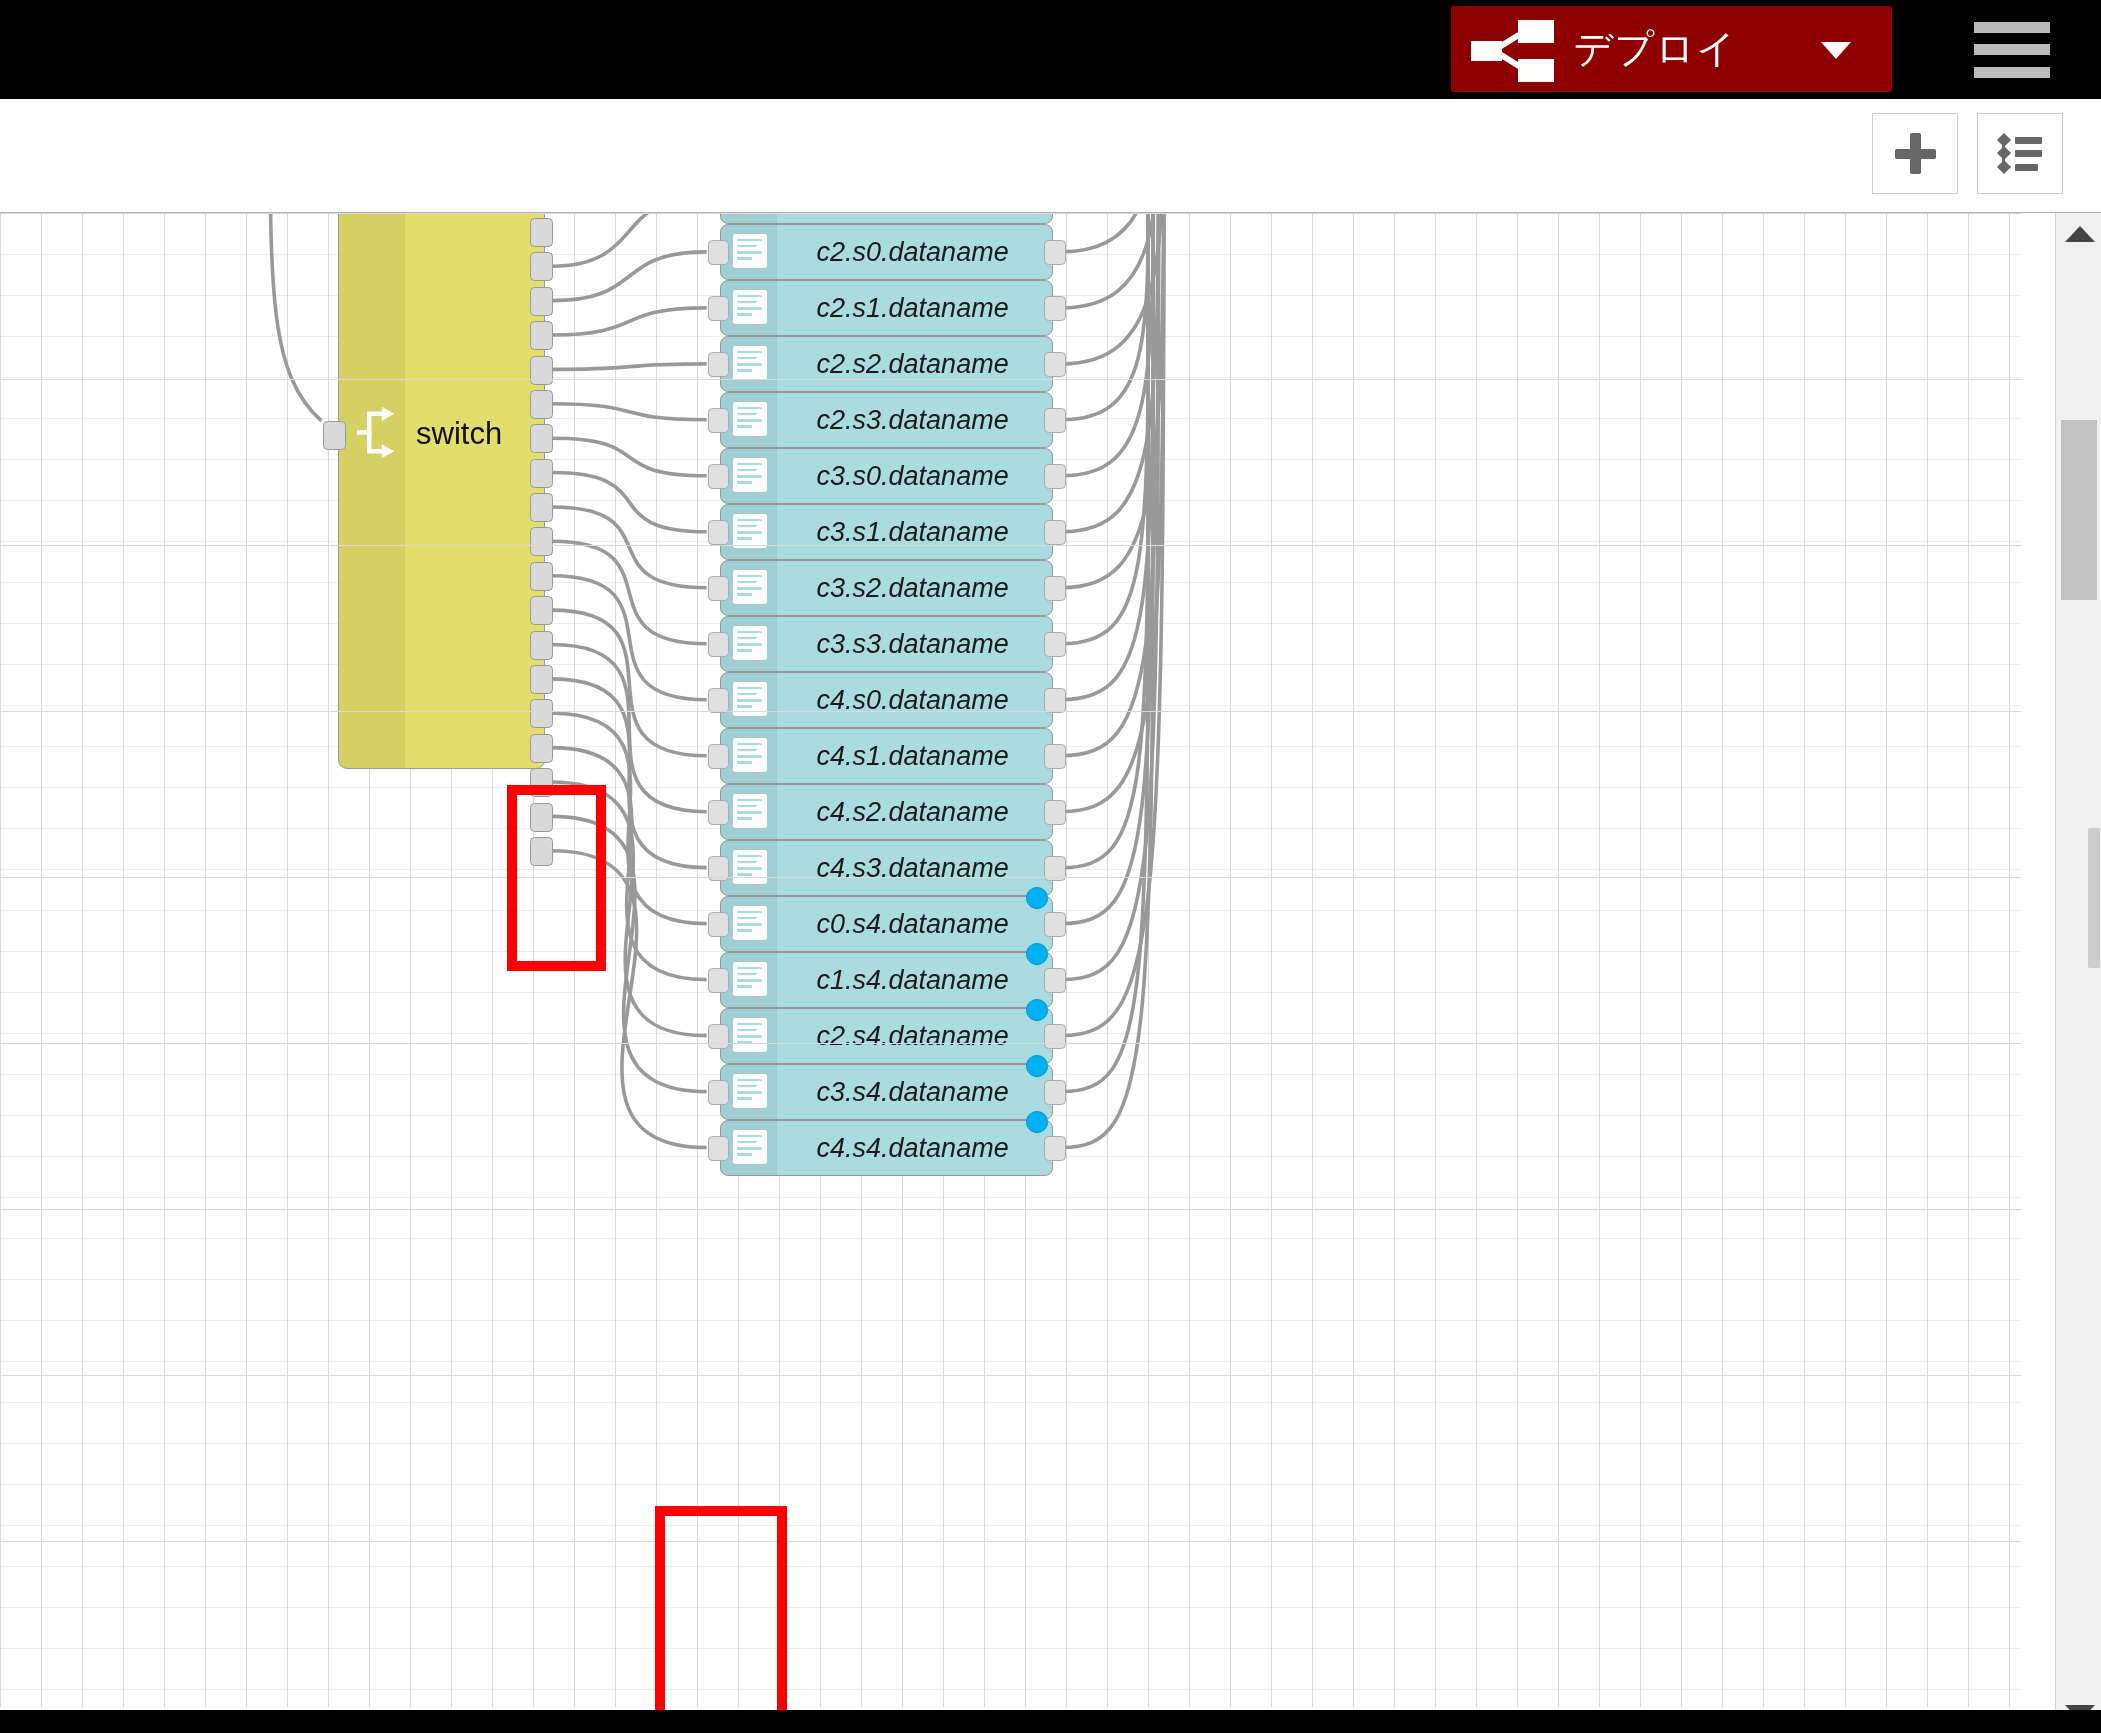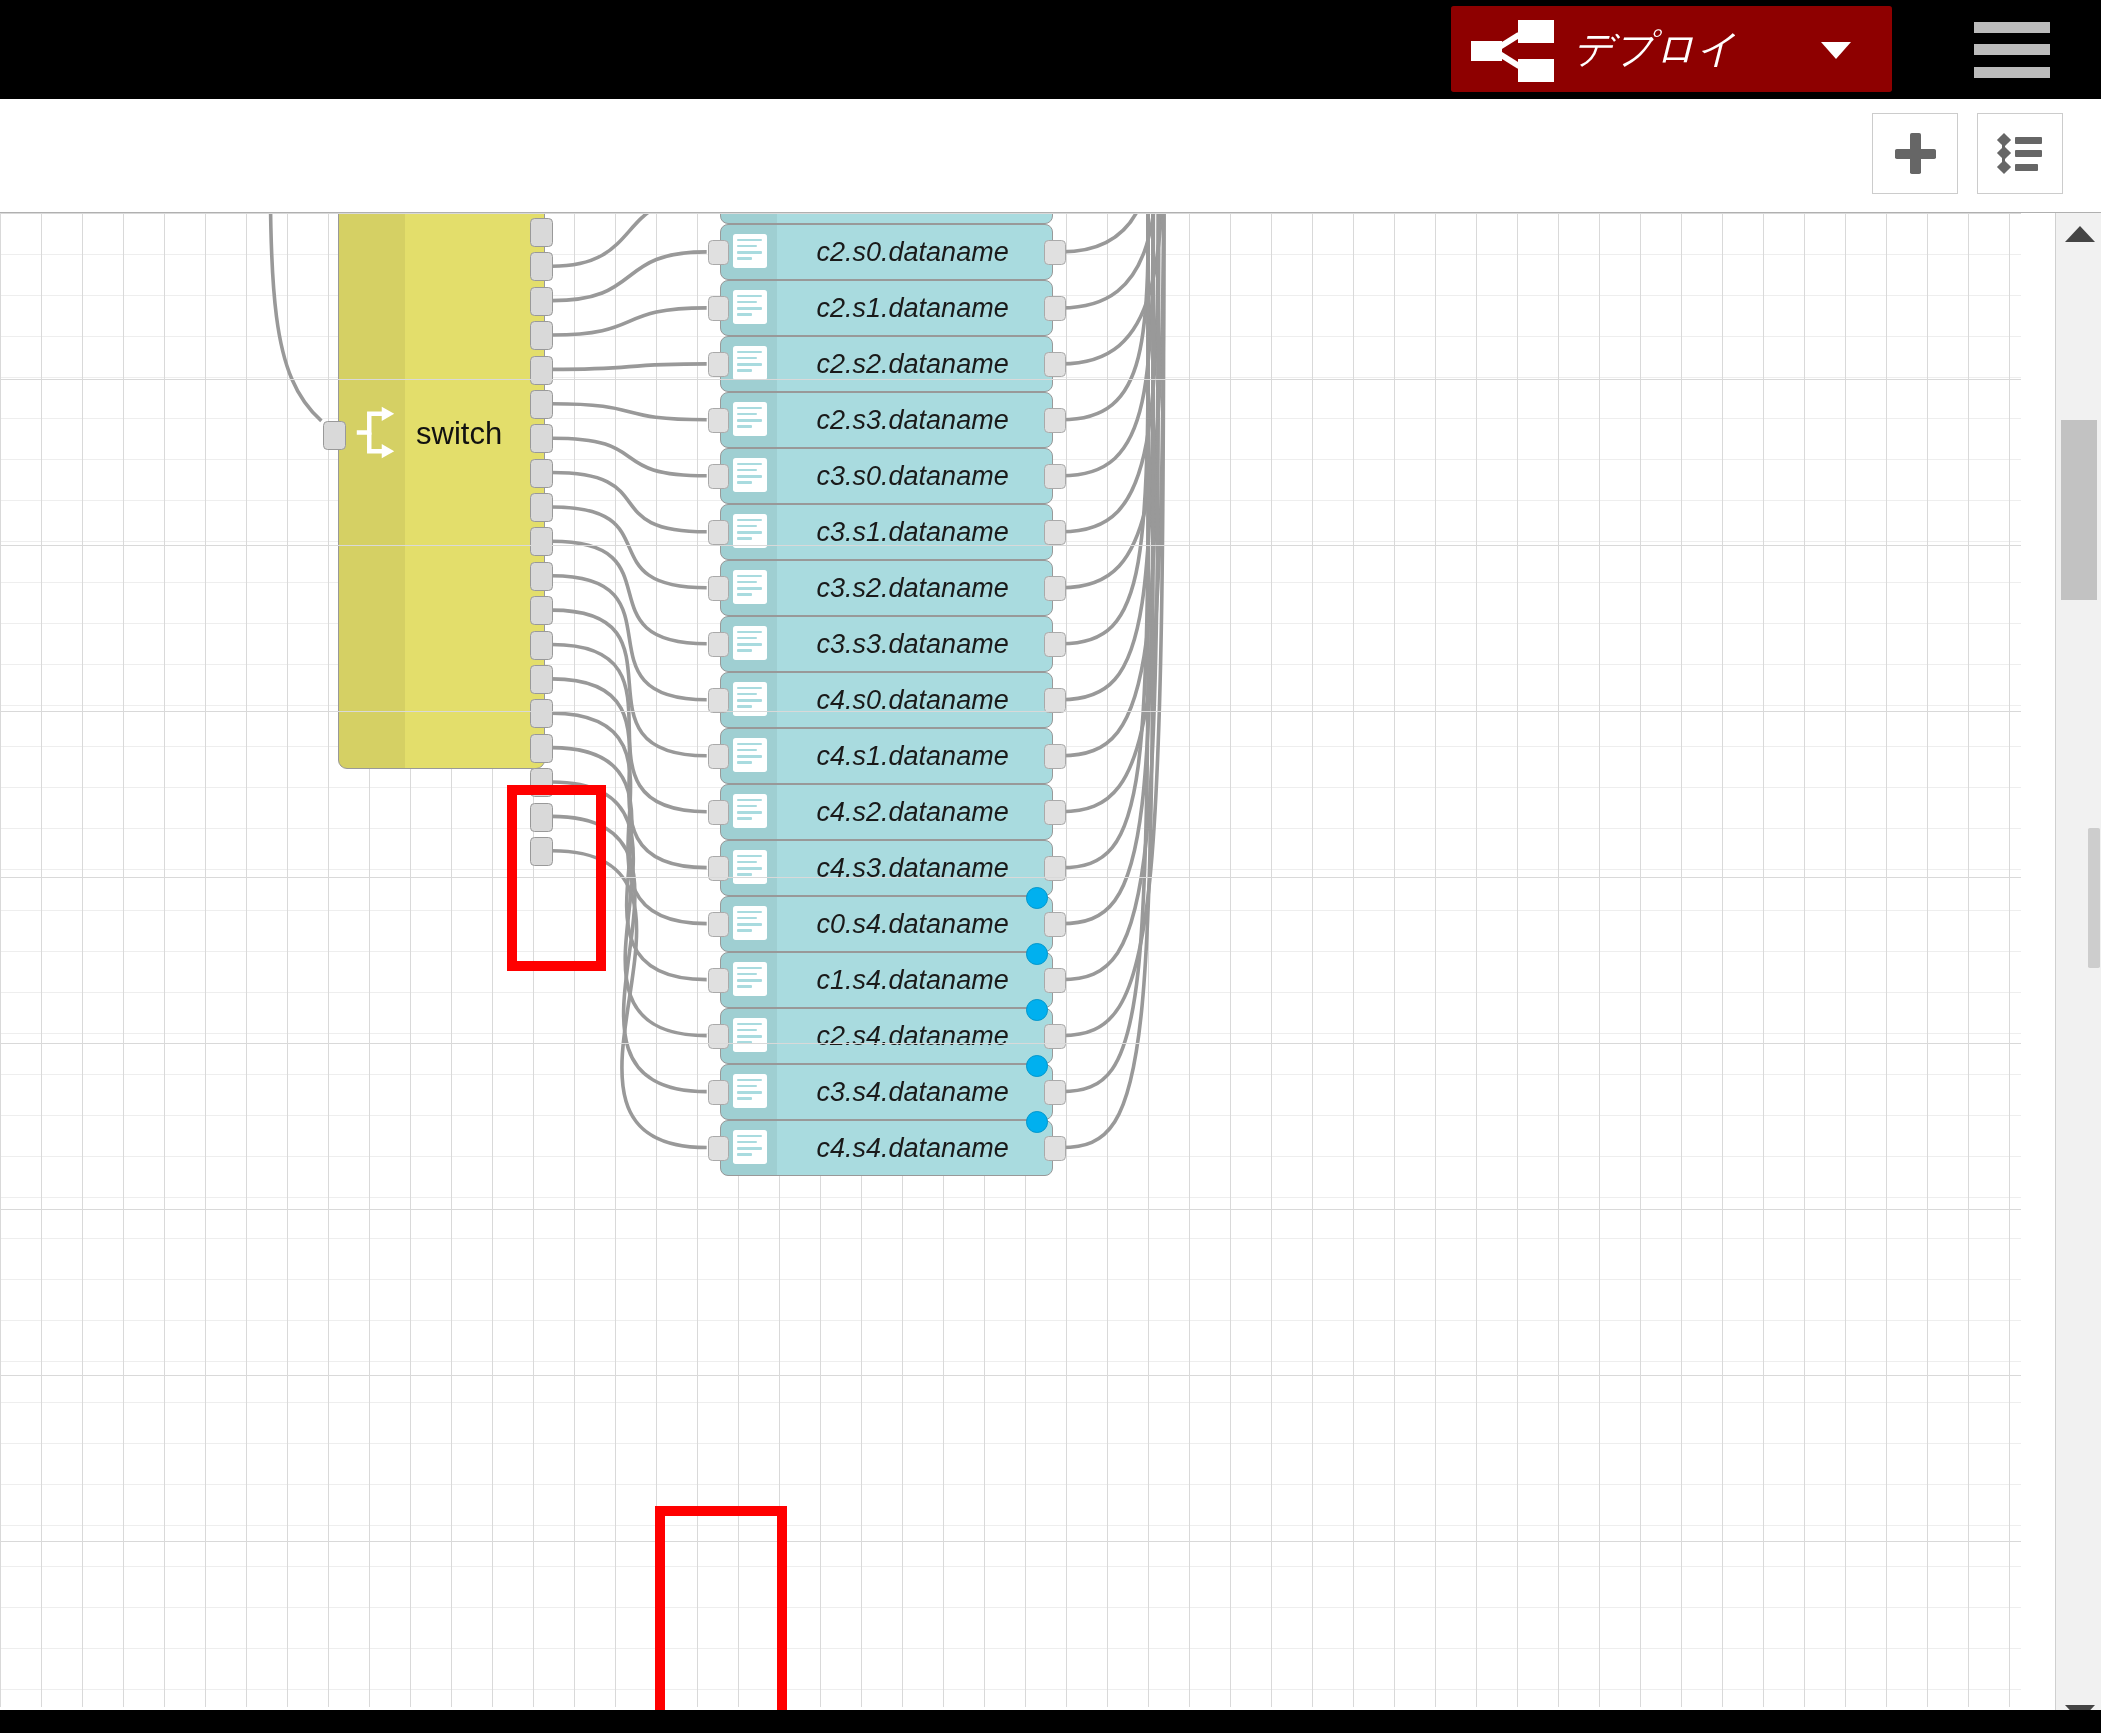--- a/index.html
+++ b/index.html
@@ -23,21 +23,21 @@
     position:relative;width:90px;height:63px;margin-left:20px;flex:0 0 auto;
   }
   .deploy-glyph i{position:absolute;background:#fff;display:block;}
   .dg-a{left:0px;top:23.4px;width:31px;height:20px;}
   .dg-b{left:47px;top:1.8px;width:36px;height:23.4px;}
   .dg-c{left:47px;top:41px;width:36px;height:23.4px;}
   .dg-l1{left:27px;top:27px;width:25px;height:6.3px;transform:rotate(-32deg);transform-origin:left center;}
   .dg-l2{left:27px;top:32px;width:25px;height:6.3px;transform:rotate(32deg);transform-origin:left center;}
   .deploy-label{
     color:#fff;font-size:39px;line-height:86px;margin-left:12.6px;
-    letter-spacing:0.9px;white-space:nowrap;font-style:italic;
+    letter-spacing:0.9px;white-space:nowrap;
   }
   .deploy-caret{
     position:absolute;right:41px;top:36px;
     width:0;height:0;border-left:15.3px solid transparent;border-right:15.3px solid transparent;
     border-top:17px solid #fff;
   }
   #hamburger{
     position:absolute;left:1967px;top:20px;width:90px;height:59px;cursor:pointer;
   }
   #hamburger span{

